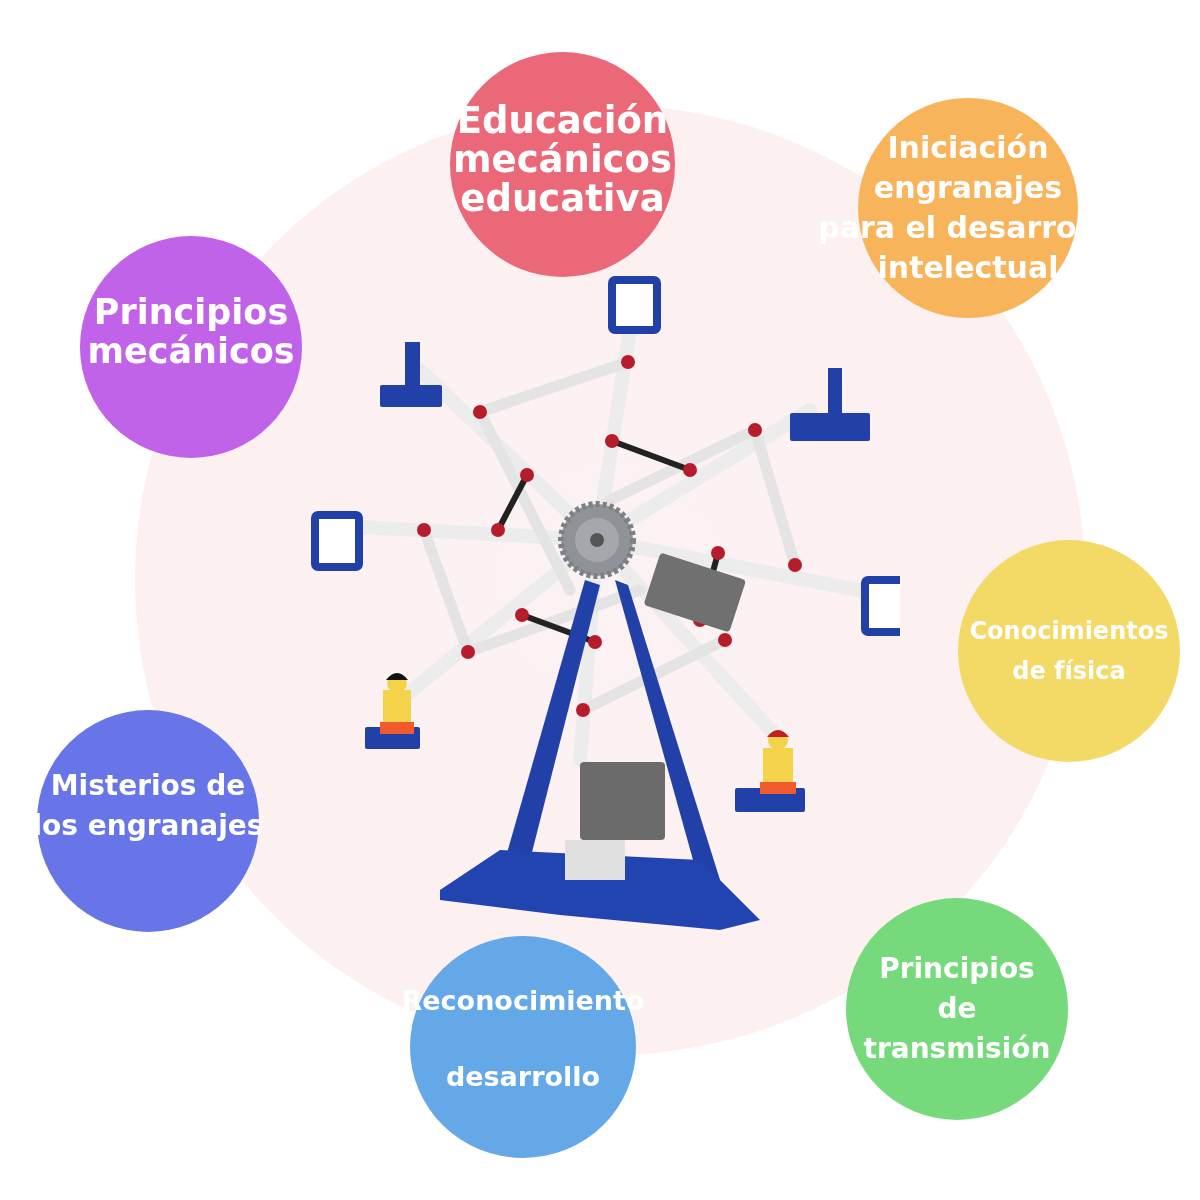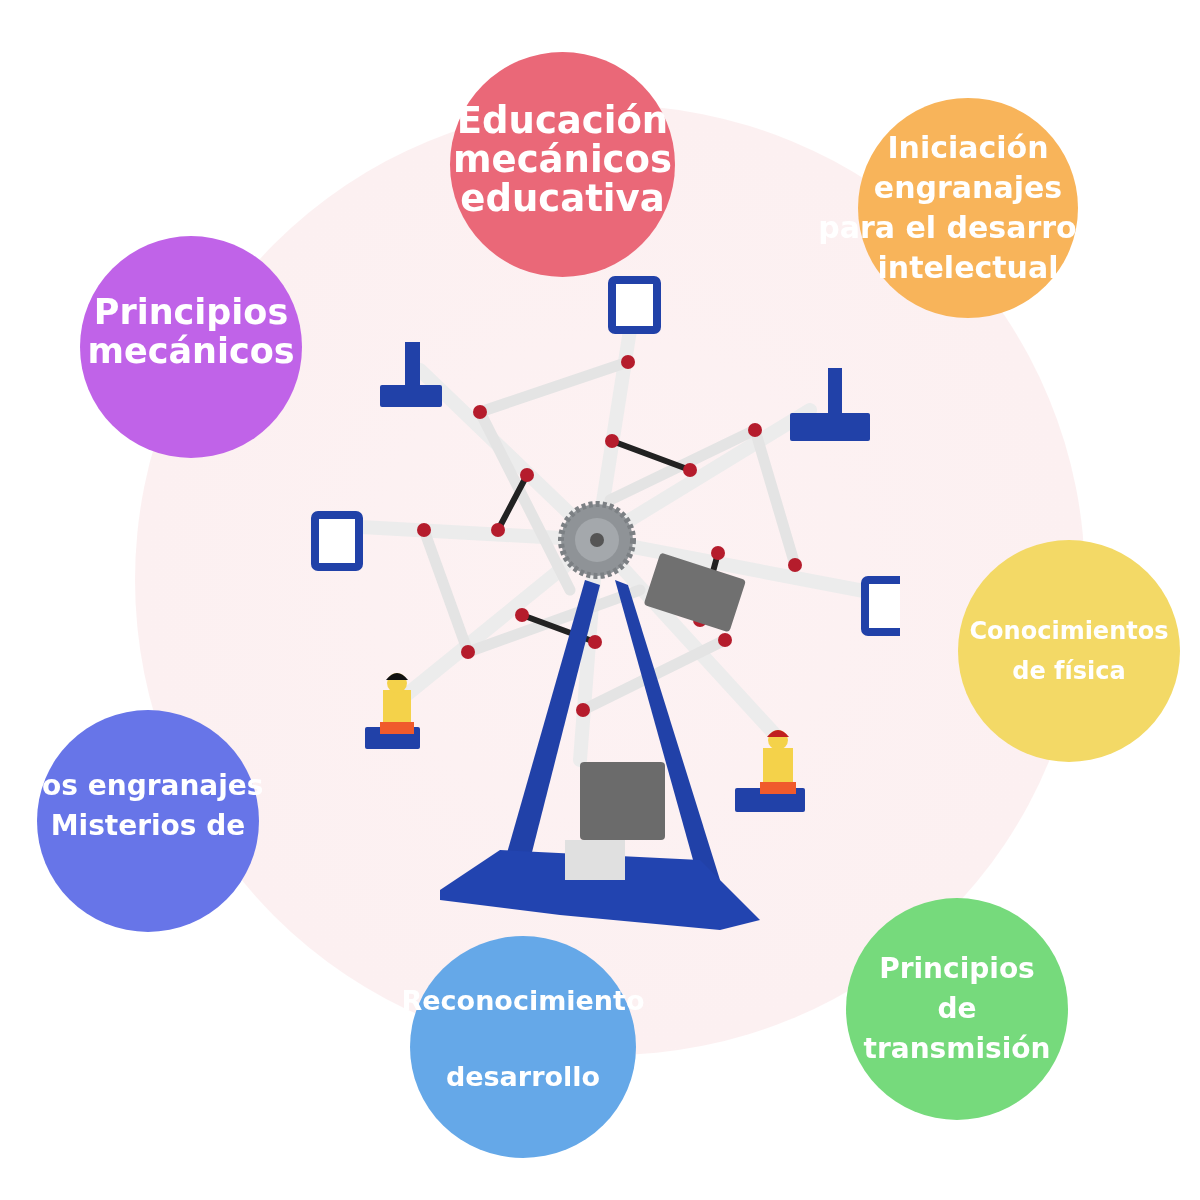--- a/index.html
+++ b/index.html
@@ -42,22 +42,22 @@
   <span>Principios</span>
   <span>mecánicos</span>
 </div>
 
 <div class="bubble b-right" style="background: rgb(243, 217, 102);">
   <span>Conocimientos</span>
   <span>de física</span>
 </div>
 
 <div class="bubble b-bl" style="background: rgb(103, 117, 232);">
+  <span>Misterios de</span>
   <span>los engranajes</span>
-  <span>Misterios de</span>
 </div>
 
 <div class="bubble b-bot" style="background: rgb(101, 168, 232); gap: 36px;">
   <span>Reconocimiento</span>
   <span>desarrollo</span>
 </div>
 
 <div class="bubble b-br" style="background: rgb(118, 218, 124);">
   <span>Principios</span>
   <span>de</span>

